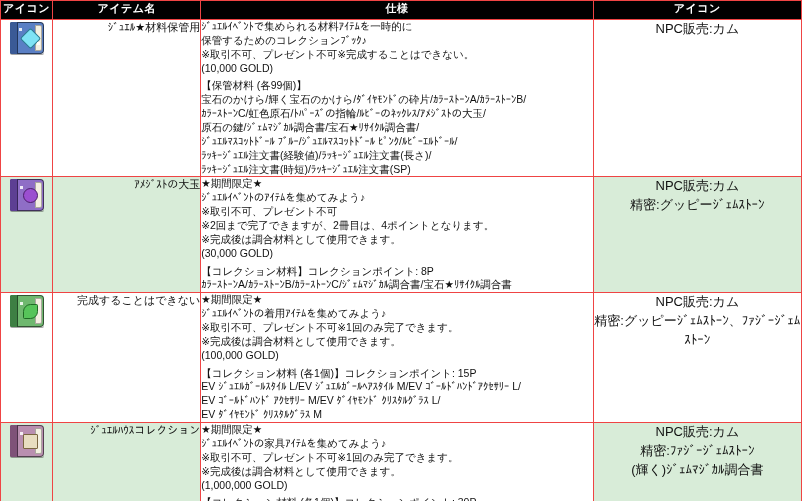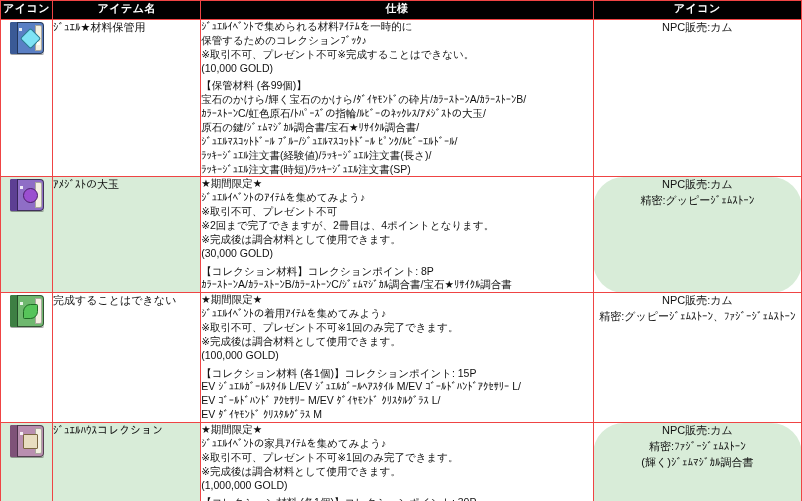--- a/index.html
+++ b/index.html
@@ -50,36 +50,36 @@
     text-align: center;
     vertical-align: middle;
     padding: 4px 0;
   }
   td.name-cell {
     font-size: 11px;
     padding: 4px 4px 4px 6px;
     vertical-align: middle;
     line-height: 1.35;
     word-break: break-all;
+    text-align: right;
   }
   td.spec-cell {
     font-size: 10.5px;
     padding: 3px 4px 4px 4px;
     line-height: 1.32;
     word-break: break-all;
     background: #ffffff;
   }
   td.get-cell {
-    font-size: 11px;
+    font-size: 13px;
     padding: 4px 6px;
     vertical-align: middle;
     text-align: center;
     line-height: 1.45;
     word-break: break-all;
-    border-radius: 31px;
   }
 
   
   tr.row-0 td.icon-cell, tr.row-0 td.name-cell, tr.row-0 td.get-cell { background: #ffffff; }
   tr.row-1 td.icon-cell, tr.row-1 td.name-cell, tr.row-1 td.get-cell { background: #d8ecd8; }
   tr.row-2 td.icon-cell, tr.row-2 td.name-cell, tr.row-2 td.get-cell { background: #ffffff; }
   tr.row-3 td.icon-cell, tr.row-3 td.name-cell, tr.row-3 td.get-cell { background: #d8ecd8; }
 
   .spec-line { white-space: pre-wrap; }
   .spec-gap { height: 4px; }

